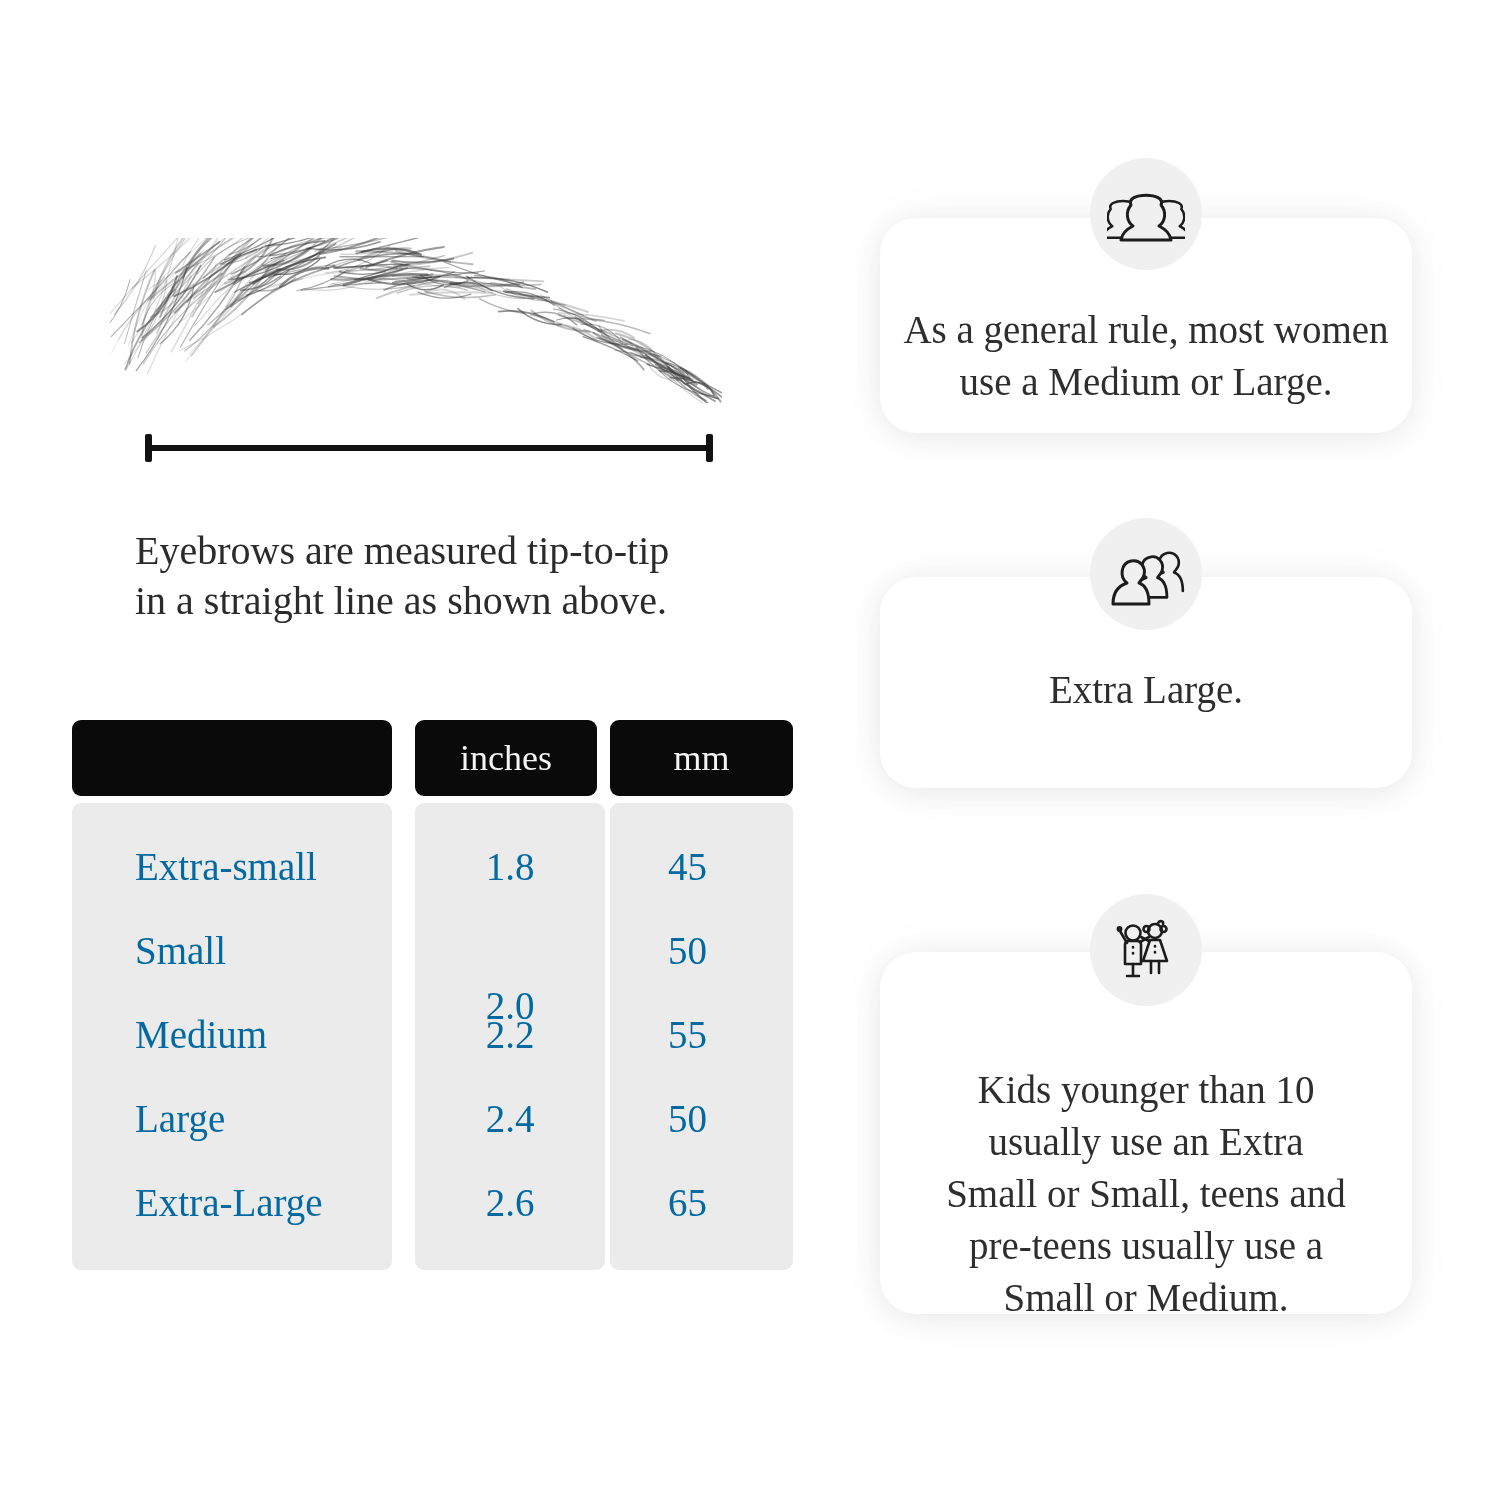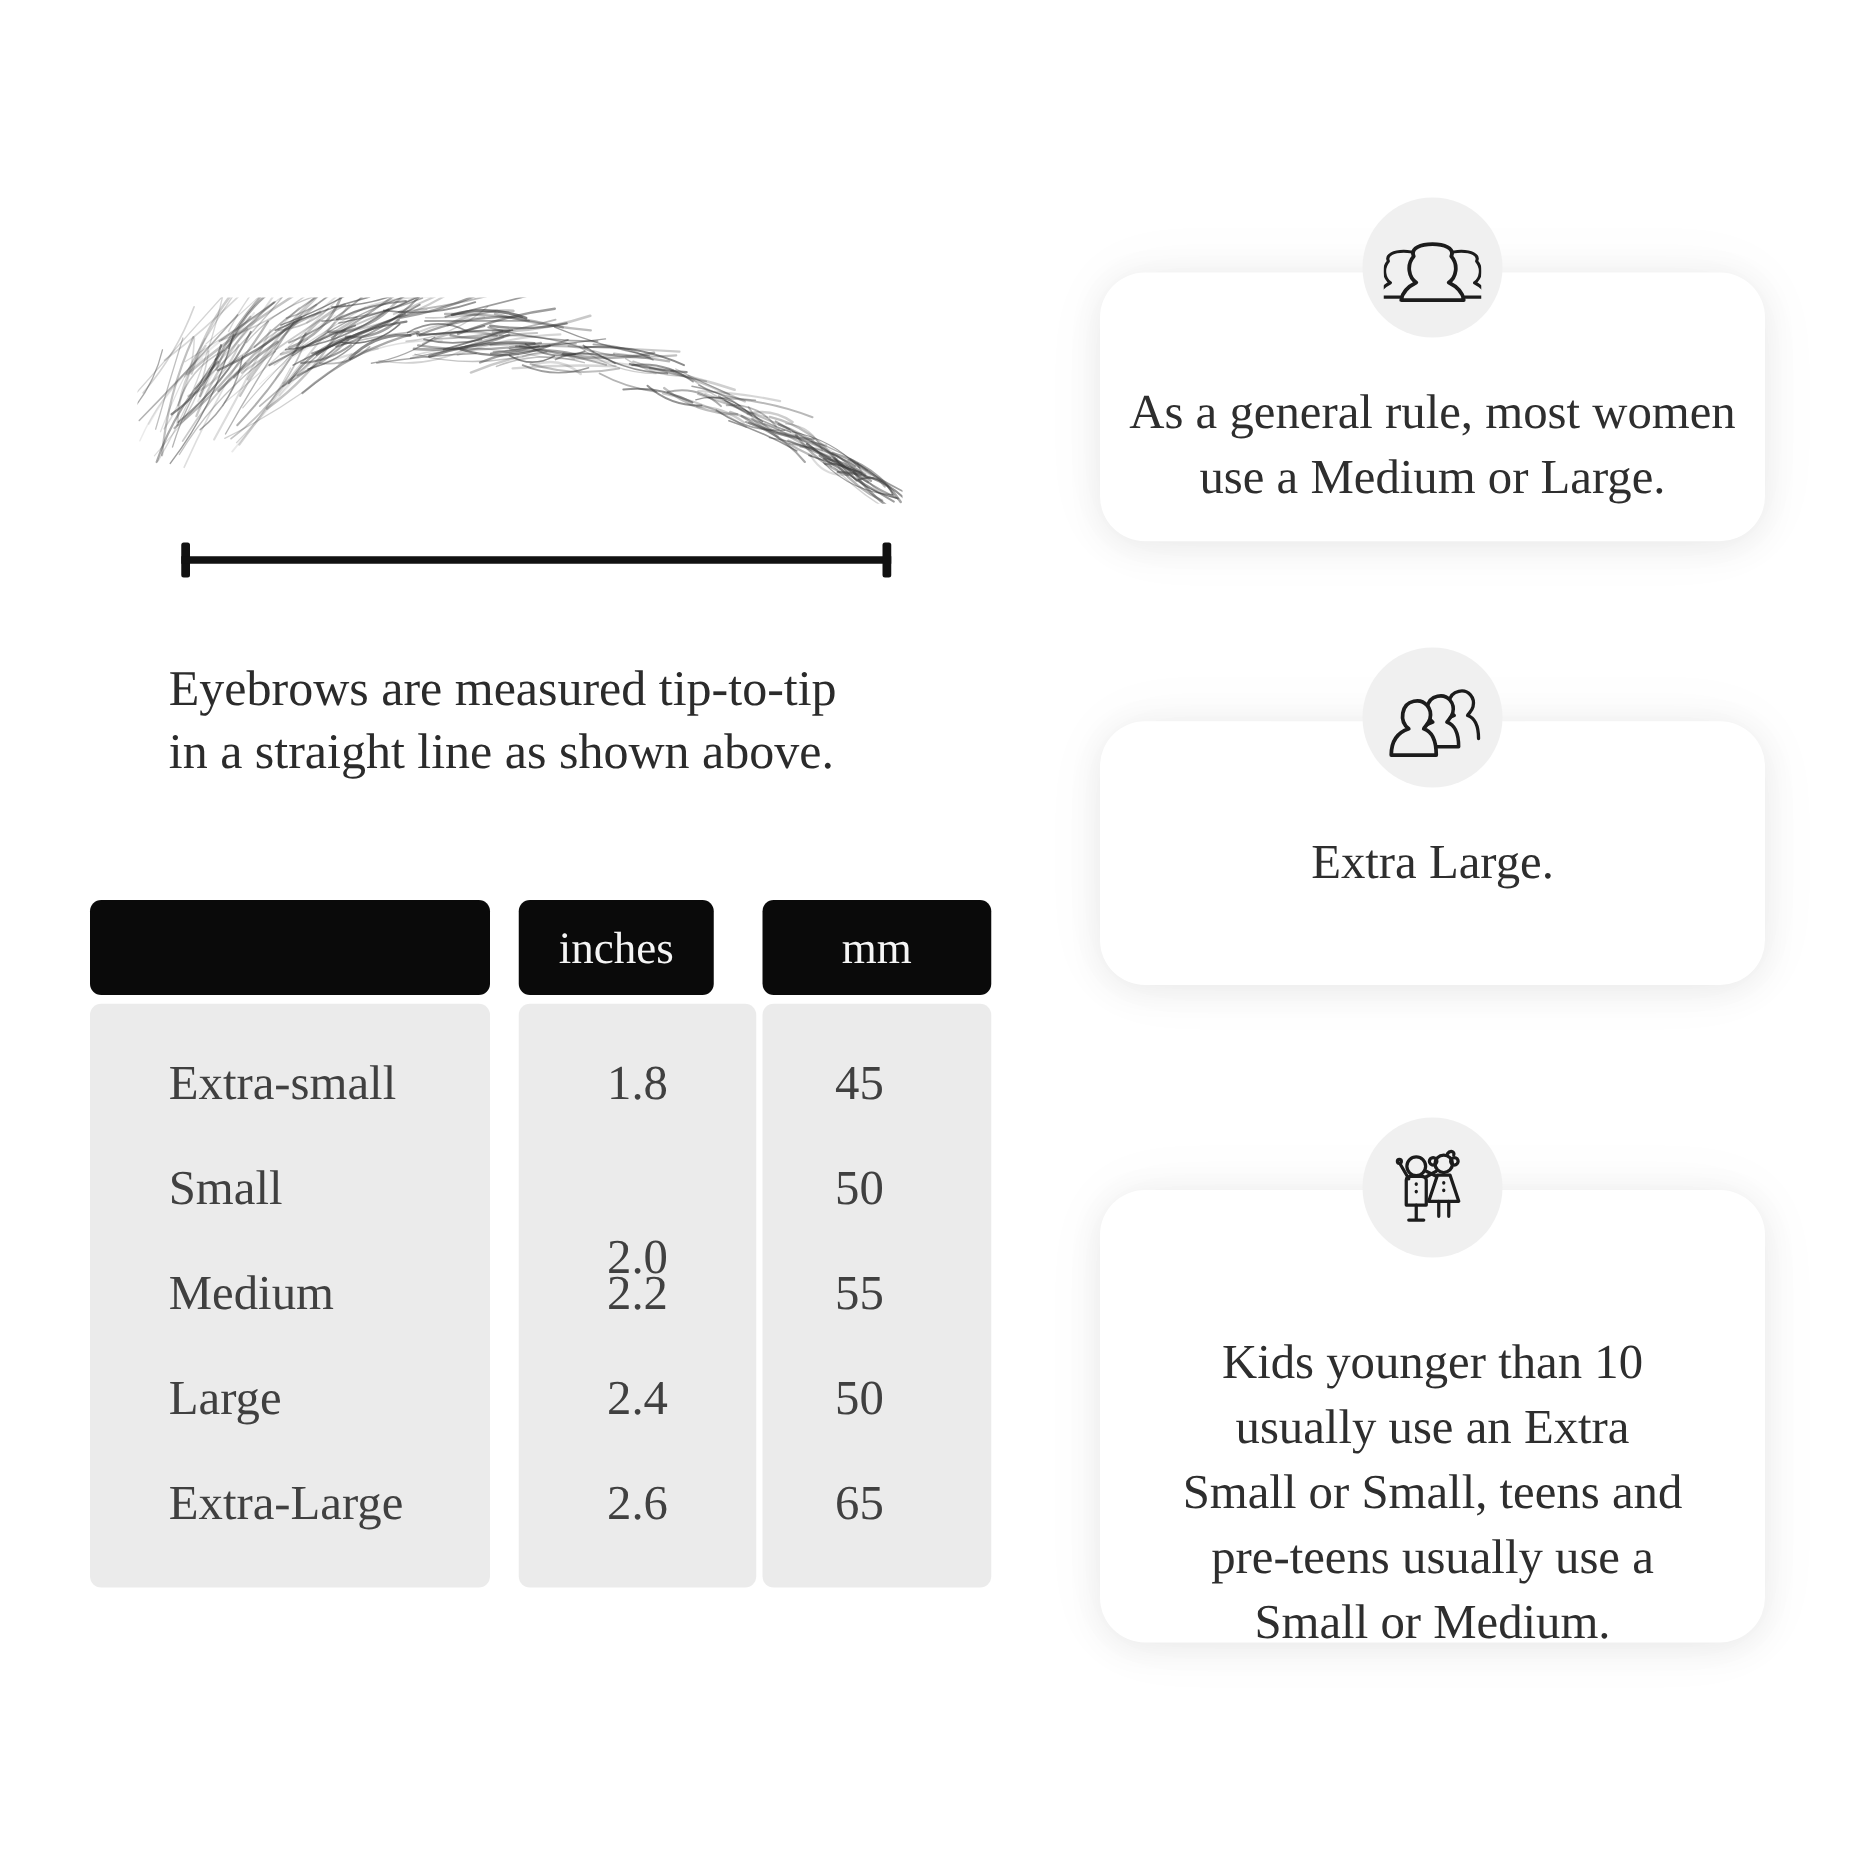--- a/index.html
+++ b/index.html
@@ -12,27 +12,27 @@
   .measure-line{position:absolute;left:145px;top:434px;width:568px;height:28px;}
   .measure-line .bar{position:absolute;left:0;top:11px;width:100%;height:6px;background:#111;}
   .measure-line .tick{position:absolute;top:0;width:7px;height:28px;background:#111;border-radius:2px;}
   .measure-line .tick.left{left:0;}
   .measure-line .tick.right{right:0;}
   .caption{position:absolute;left:135px;top:526px;width:600px;font-size:40px;line-height:50px;color:#2b2b2b;}
   
   .th{position:absolute;top:720px;height:76px;background:#0a0a0a;border-radius:9px;
       color:#f5f5f5;font-size:36px;line-height:76px;text-align:center;}
   .th.c1{left:72px;width:320px;}
-  .th.c2{left:415px;width:156px;}
+  .th.c2{left:415px;width:182px;}
   .th.c3{left:610px;width:183px;}
   .tc{position:absolute;top:803px;height:467px;background:#ebebeb;border-radius:9px;}
   .tc.c1{left:72px;width:320px;}
   .tc.c2{left:415px;width:190px;}
   .tc.c3{left:610px;width:183px;}
-  .cell{position:absolute;height:48px;line-height:48px;font-size:39px;color:#404040;}
+  .cell{position:absolute;height:48px;line-height:48px;font-size:39px;color:#0369a1;}
   .cell.lbl{left:135px;width:260px;text-align:left;}
   .cell.in{left:415px;width:190px;text-align:center;}
   .cell.mm{left:610px;width:155px;text-align:center;}
   
   .card{position:absolute;left:880px;width:532px;background:#ffffff;border-radius:36px;
         box-shadow:0 4px 28px rgba(0,0,0,.075), 0 0 60px rgba(0,0,0,.035);}
   .card.c1{top:218px;height:215px;}
   .card.c2{top:577px;height:211px;}
   .card.c3{top:952px;height:362px;}
   .bubble{position:absolute;left:1090px;width:112px;height:112px;border-radius:50%;

